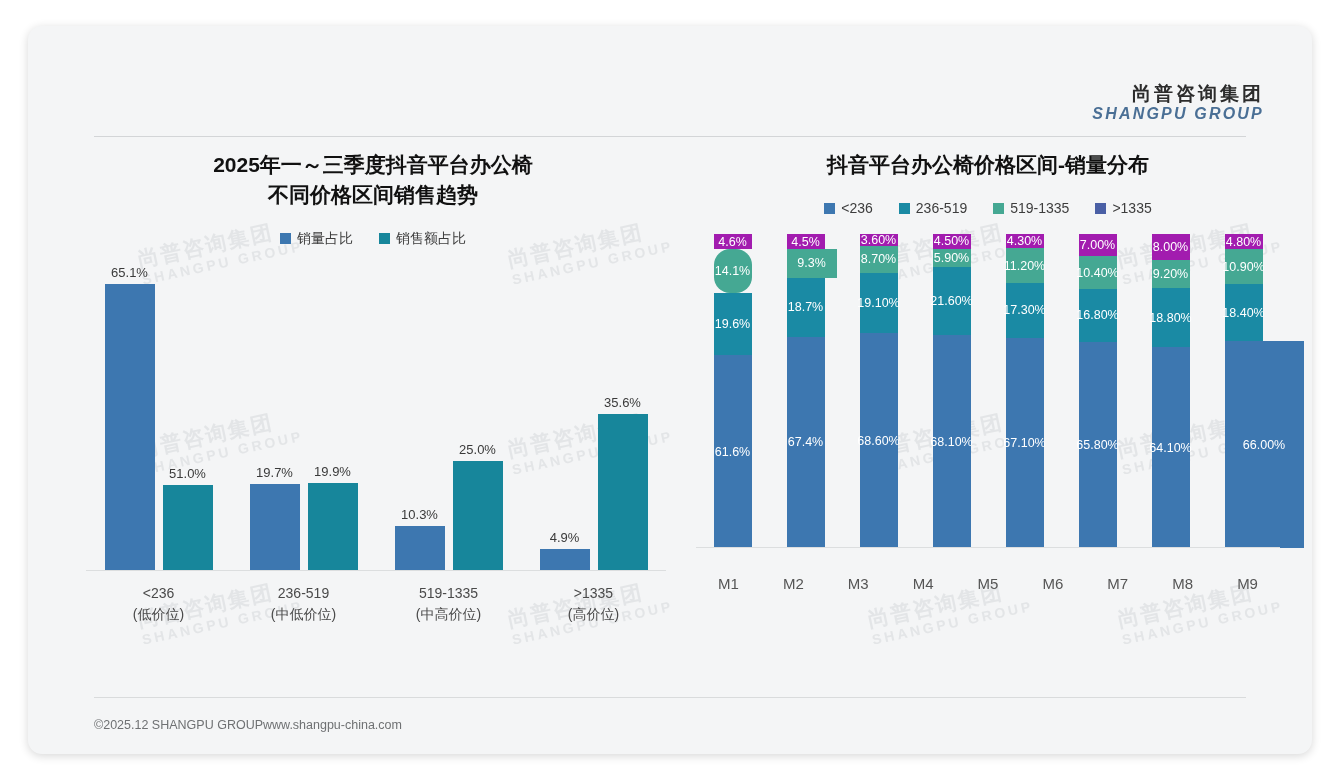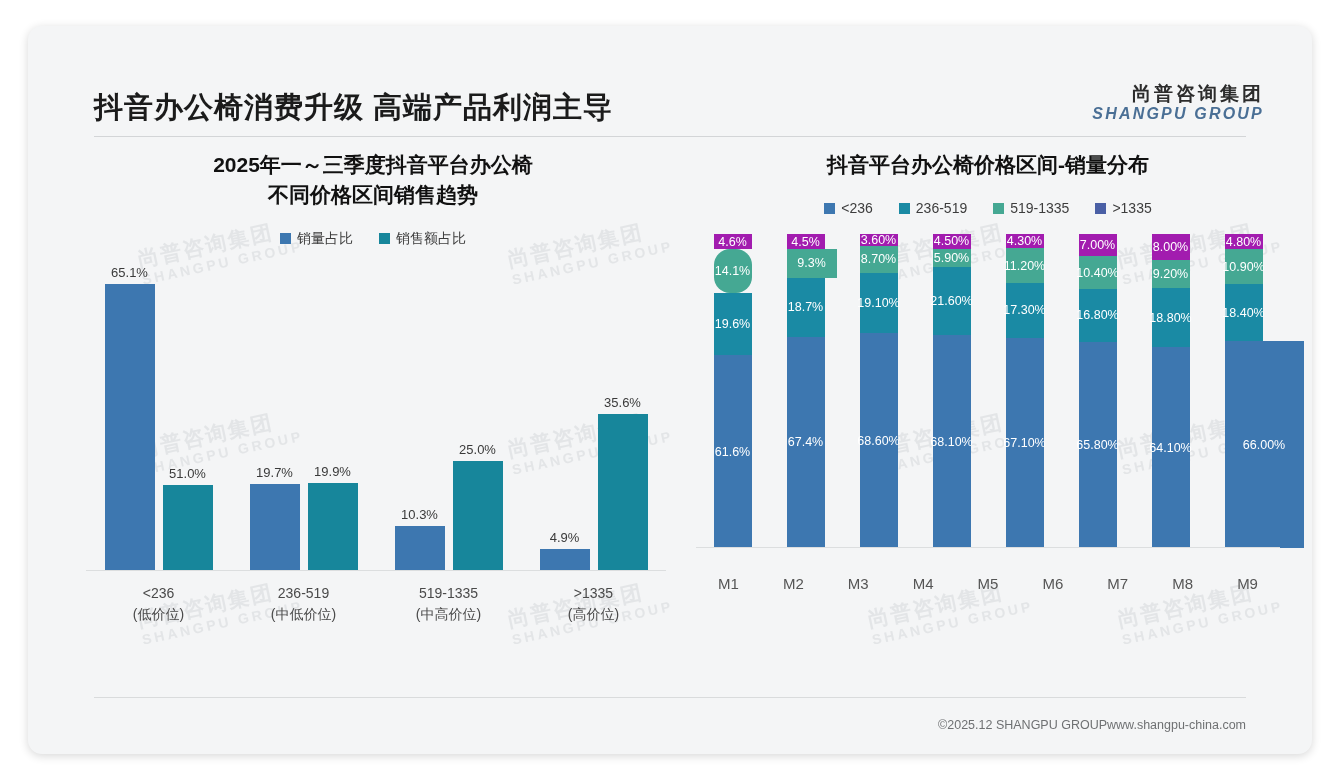--- a/index.html
+++ b/index.html
@@ -279,33 +279,32 @@
     width: 1152px;
     height: 1px;
     background: #d9dbdc;
   }
   .footer {
     position: absolute;
     left: 66px;
     right: 66px;
     bottom: 22px;
     display: flex;
-    justify-content: flex-end;
+    justify-content: flex-start;
     font-size: 12.5px;
     color: #6f7173;
   }
 </style>
 </head>
 <body>
 
 <div id="page">
   <div class="slide">
 
     <div class="header">
-      <div class="main-title">抖音办公椅消费升级 高端产品利润主导</div>
       <div class="logo">
         <div class="logo-cn">尚普咨询集团</div>
         <div class="logo-en">SHANGPU GROUP</div>
       </div>
       <div class="header-rule"></div>
     </div>
 
     <div id="watermark-layer">
         <div class="wm" style="left: 110px; top: 205px;">
           <div class="c">尚普咨询集团</div>

